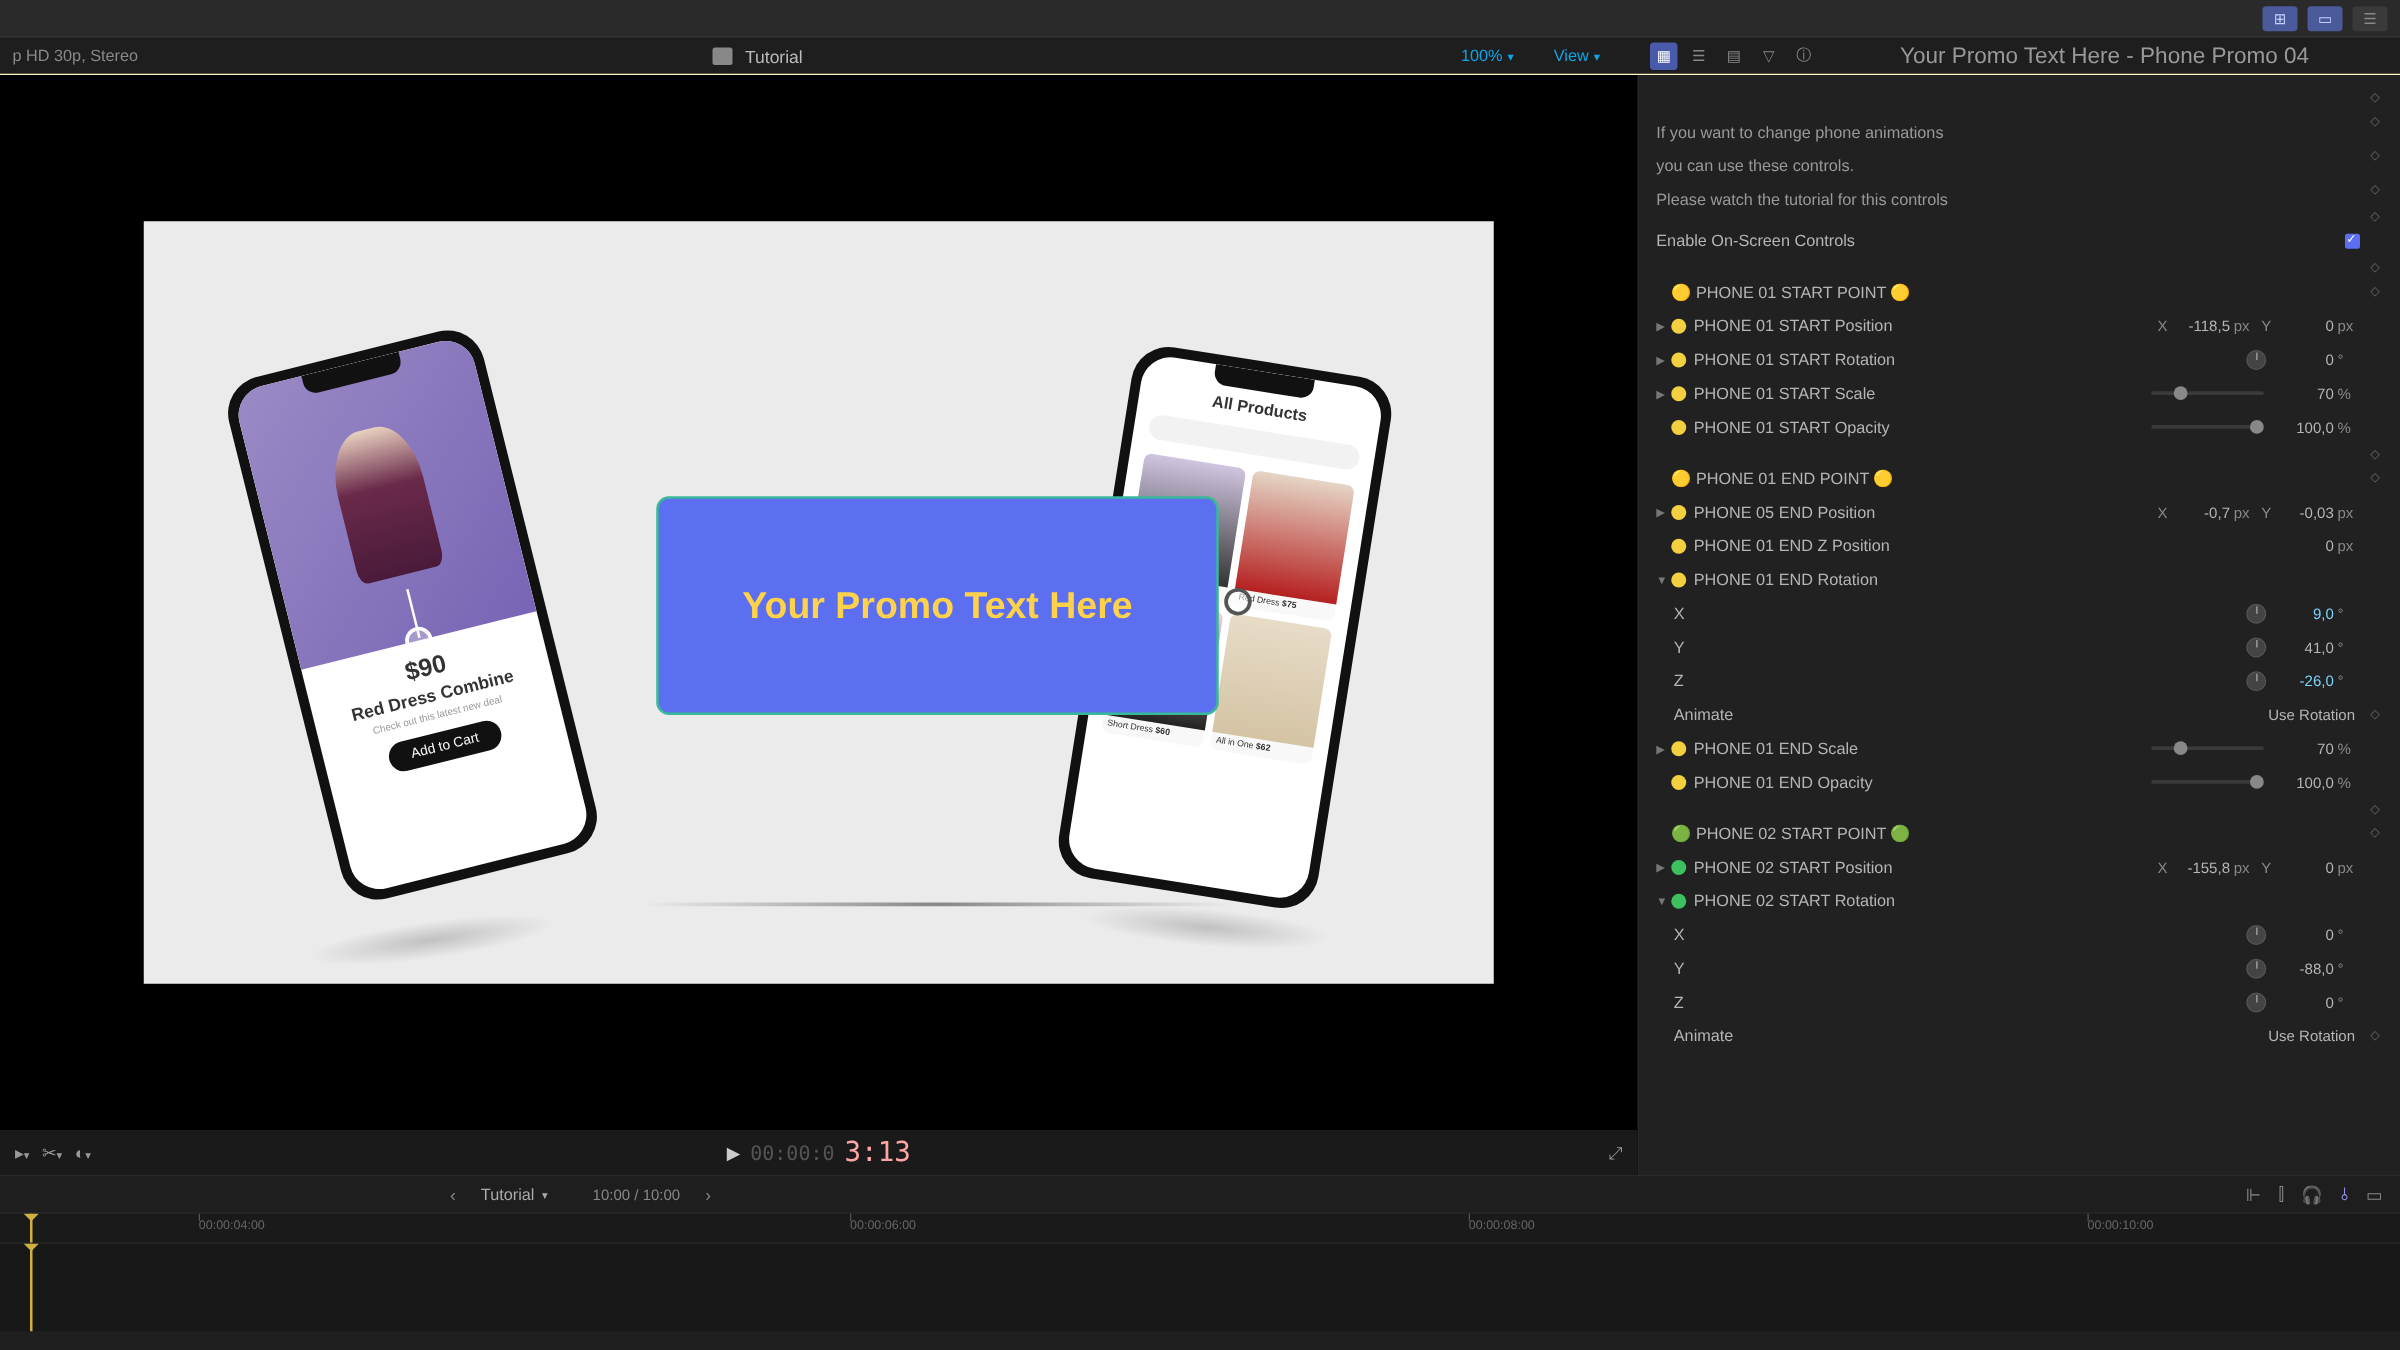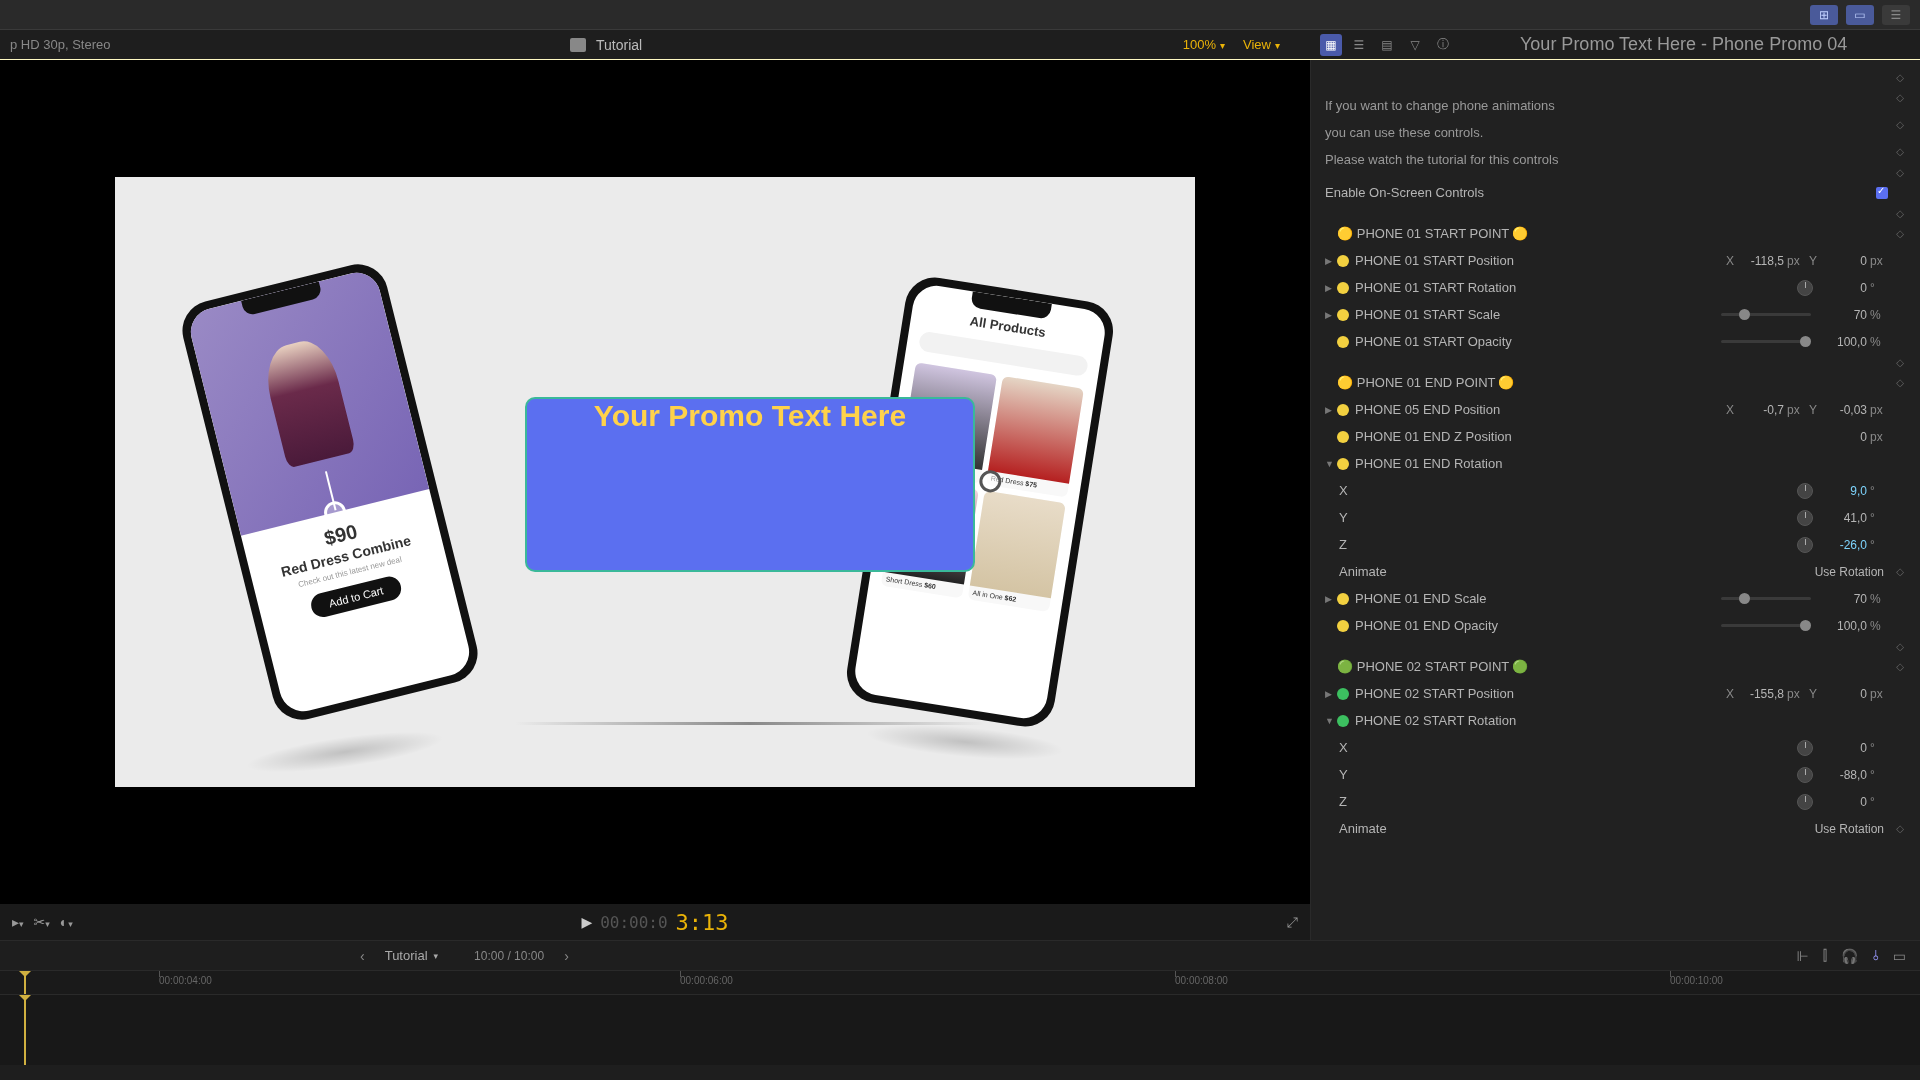--- a/index.html
+++ b/index.html
@@ -9,21 +9,21 @@
 .top-toolbar { height: 30px; background: #2a2a2a; border-bottom: 1px solid #3a3a3a; display: flex; justify-content: flex-end; align-items: center; padding: 0 10px; gap: 8px; }
 .top-toolbar .tb-btn { width: 28px; height: 20px; background: #3a3a3a; border-radius: 3px; display: flex; align-items: center; justify-content: center; color: #888; }
 .top-toolbar .tb-btn.active { background: #4a5a9a; color: #c0d0ff; }
 
 
 .header { height: 30px; background: #1e1e1e; border-bottom: 1px solid #fef9c3; display: flex; align-items: center; position: relative; }
 .header .proj-info { position: absolute; left: 10px; color: #888; font-size: 13px; }
 .header .title-area { position: absolute; left: 570px; display: flex; align-items: center; gap: 10px; }
 .header .clapper { width: 16px; height: 14px; background: #888; border-radius: 2px; position: relative; }
 .header .title { color: #bbb; font-size: 14px; }
-.header .zoom-view { position: absolute; right: 640px; display: flex; gap: 18px; color: #eab308; font-size: 13px; align-items: center; text-align: center; }
+.header .zoom-view { position: absolute; right: 640px; display: flex; gap: 32px; color: #0ea5e9; font-size: 13px; align-items: center; text-align: center; }
 .header .zoom-view .chev { font-size: 10px; margin-left: 4px; }
 .header .insp-tabs { position: absolute; left: 1320px; display: flex; gap: 6px; align-items: center; }
 .header .insp-tab { width: 22px; height: 22px; display: flex; align-items: center; justify-content: center; color: #888; border-radius: 3px; }
 .header .insp-tab.active { background: #4a5aaa; color: #fff; }
 .header .insp-title { position: absolute; left: 1520px; color: #999; font-size: 18px; }
 
 
 .main { display: flex; height: 880px; }
 .viewer-col { width: 1310px; background: #000; display: flex; flex-direction: column; position: relative; }
 .canvas-wrap { flex: 1; display: flex; align-items: center; justify-content: center; }
@@ -55,33 +55,33 @@
 .phone-right .c2 { background: linear-gradient(180deg, #e5d5c5 0%, #b52020 100%); }
 .phone-right .c3 { background: linear-gradient(180deg, #f5d5e0 0%, #222 100%); }
 .phone-right .c4 { background: linear-gradient(180deg, #e8dcc8 0%, #d4c4a4 100%); }
 .phone-right .knob2 { position: absolute; top: 42%; left: 48%; width: 22px; height: 22px; border: 3px solid #555; border-radius: 50%; background: rgba(255,255,255,0.5); }
 
 .shadow { position: absolute; width: 200px; height: 30px; background: radial-gradient(ellipse, rgba(0,0,0,0.18) 0%, transparent 70%); border-radius: 50%; }
 .shadow-l { bottom: 20px; left: 130px; transform: rotate(-8deg); }
 .shadow-r { bottom: 30px; right: 130px; transform: rotate(5deg); }
 
 
-.promo-box { position: absolute; top: 220px; left: 410px; width: 450px; height: 175px; background: #5b6ff0; border: 2px solid #3ab89a; border-radius: 10px; display: flex; justify-content: center; }
+.promo-box { position: absolute; top: 220px; left: 410px; width: 450px; height: 175px; background: #5b6ff0; border: 2px solid #3ab89a; border-radius: 10px; display: flex; align-items: center; justify-content: center; }
 .promo-box .pt { color: #ffd24a; font-size: 30px; font-weight: 700; }
 .desc-text { position: absolute; top: 432px; left: 400px; width: 470px; text-align: center; color: #d43838; font-size: 30px; font-weight: 800; line-height: 1.35; letter-spacing: 1px; }
 .underline { position: absolute; top: 545px; left: 400px; width: 470px; height: 3px; background: linear-gradient(90deg, transparent, #888, transparent); }
 
 
 .vc-bottom { height: 36px; display: flex; align-items: center; padding: 0 12px; position: relative; background: #1a1a1a; }
 .vc-tools { display: flex; gap: 10px; align-items: center; }
 .vc-tool { color: #999; font-size: 14px; }
 .vc-tc { position: absolute; left: 50%; transform: translateX(-50%); display: flex; align-items: center; gap: 8px; }
 .vc-tc .play { color: #ccc; font-size: 14px; }
 .vc-tc .tc1 { color: #555; font-size: 16px; font-family: monospace; }
-.vc-tc .tc2 { color: #eab308; font-size: 22px; font-family: monospace; }
+.vc-tc .tc2 { color: #fca5a5; font-size: 22px; font-family: monospace; }
 .vc-full { position: absolute; right: 12px; color: #999; font-size: 14px; }
 
 
 .inspector { flex: 1; background: #212121; overflow-y: auto; padding: 10px 14px; border-left: 1px solid #2a2a2a; }
 .insp-row { display: flex; align-items: center; height: 27px; position: relative; padding-right: 18px; }
 .insp-row .tw { width: 12px; color: #777; font-size: 9px; cursor: pointer; }
 .insp-row .dot { width: 12px; height: 12px; border-radius: 50%; margin-right: 6px; flex-shrink: 0; }
 .insp-row .dot.y { background: #f2d040; }
 .insp-row .dot.g { background: #3cc060; }
 .insp-row .lbl { flex: 1; color: #b5b5b5; font-size: 13px; }

